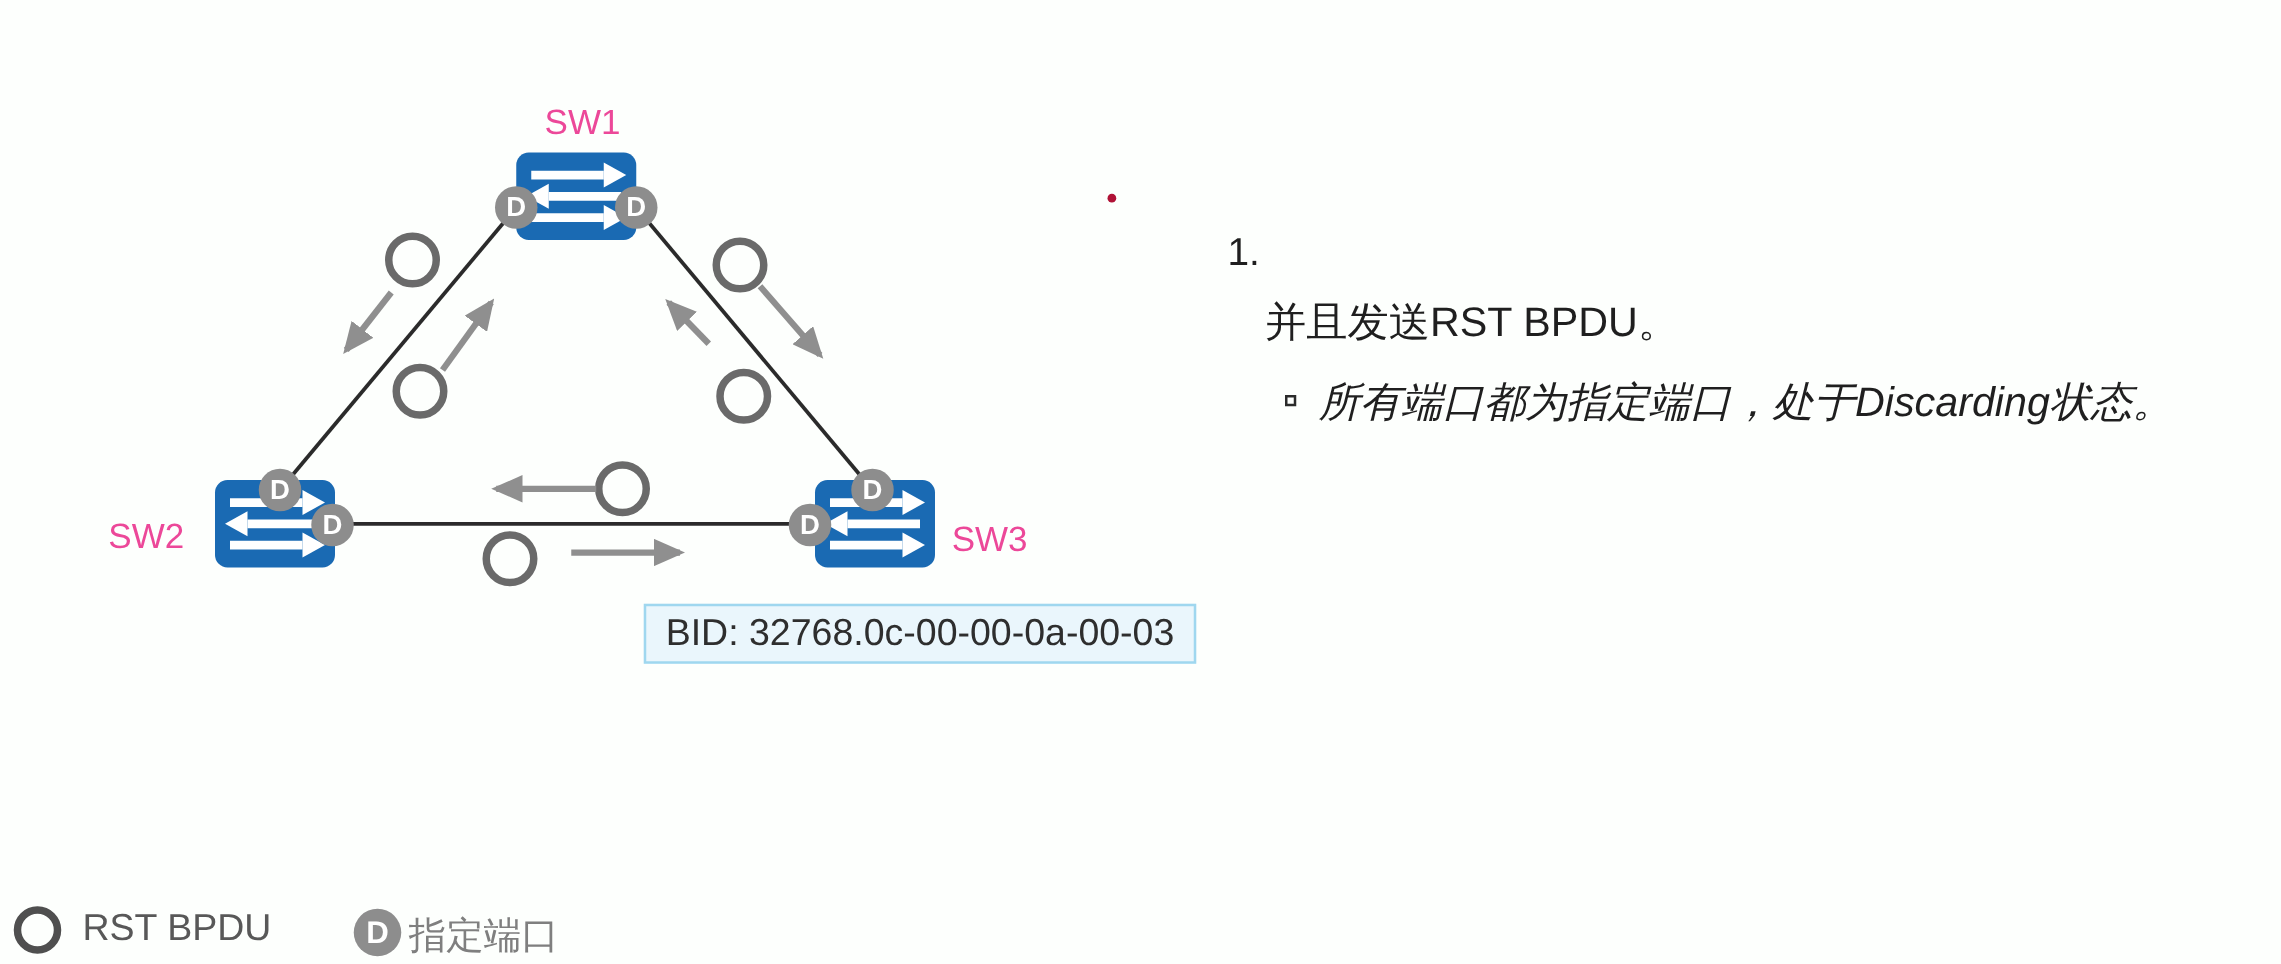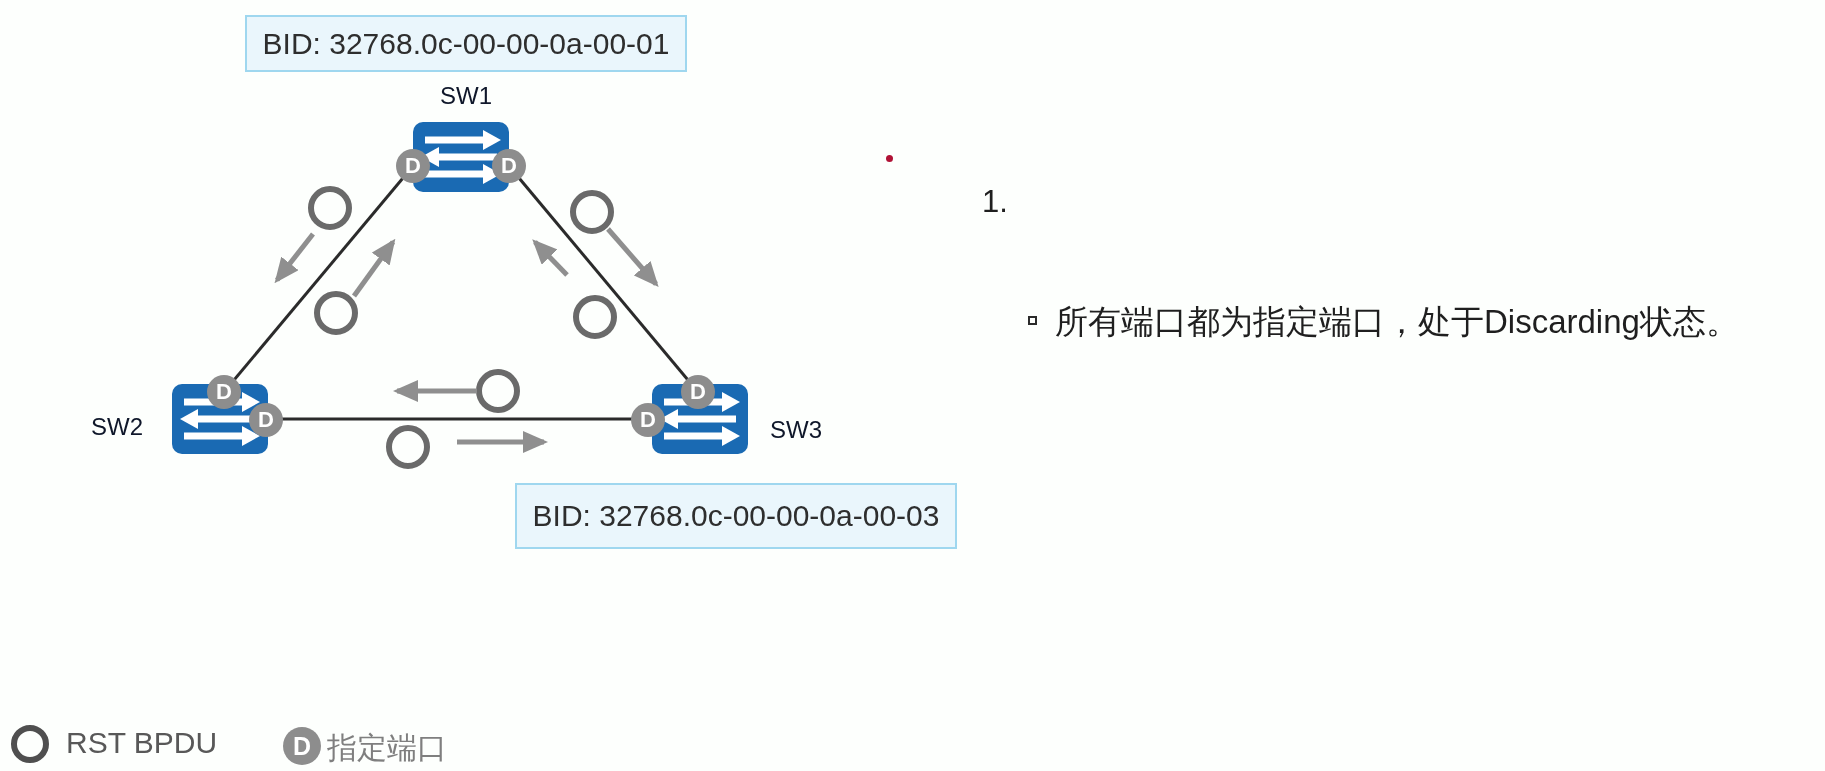--- a/index.html
+++ b/index.html
@@ -20,22 +20,22 @@
     background:#eaf6fc;
     border:2px solid #9fd7ef;
     box-sizing:border-box;
     display:flex;align-items:center;justify-content:center;
     font-size:30px;
     color:#2e2e2e;
     white-space:nowrap;
   }
   .sw-label{
     position:absolute;
-    font-size:24px;
-    color:#0f172a;
+    font-size:28px;
+    color:#ec4899;
     text-align:center;
     white-space:nowrap;
   }
   .dport{
     position:absolute;
     width:34px;height:34px;
     border-radius:50%;
     background:#8d8d8d;
     color:#ffffff;
     font-weight:bold;
@@ -122,30 +122,30 @@
     <circle cx="30" cy="744" r="16" fill="none" stroke="#4f4f4f" stroke-width="6"></circle>
   </svg>
 
   <div class="dport" style="left:396px;top:149px;">D</div>
   <div class="dport" style="left:492px;top:149px;">D</div>
   <div class="dport" style="left:207px;top:375px;">D</div>
   <div class="dport" style="left:249px;top:403px;">D</div>
   <div class="dport" style="left:681px;top:375px;">D</div>
   <div class="dport" style="left:631px;top:403px;">D</div>
 
-  <div class="bid-box" style="left:245px;top:15px;width:442px;height:57px;">BID: 32768.0c-00-00-0a-00-01</div>
-  <div class="bid-box" style="left:515px;top:483px;width:442px;height:66px;">BID: 32768.0c-00-00-0a-00-03</div>
+  <div class="bid-box" style="left:515px;top:483px;width:442px;height:48px;">BID: 32768.0c-00-00-0a-00-03</div>
 
   <div class="sw-label" style="left:416px;top:82px;width:100px;">SW1</div>
   <div class="sw-label" style="left:82px;top:413px;width:70px;">SW2</div>
   <div class="sw-label" style="left:752px;top:416px;width:70px;text-align:right;">SW3</div>
 
   <div class="red-dot" style="left:886px;top:155px;"></div>
 
   <div class="note-num" style="left:982px;top:184px;">1.</div>
+  <div class="note-line" style="left:1012px;top:238px;">并且发送RST BPDU。</div>
   <div class="sub-square" style="left:1028px;top:316px;"></div>
-  <div class="note-line" style="left:1055px;top:302px;">所有端口都为指定端口，处于Discarding状态。</div>
+  <div class="note-line" style="left:1055px;top:302px;font-style:italic;">所有端口都为指定端口，处于Discarding状态。</div>
 
   <div class="legend-label bpdu" style="left:66px;top:726px;">RST BPDU</div>
   <div class="dport legend" style="left:283px;top:727px;">D</div>
   <div class="legend-label dport-text" style="left:327px;top:728px;">指定端口</div>
 
 </div>
 
 </body></html>

